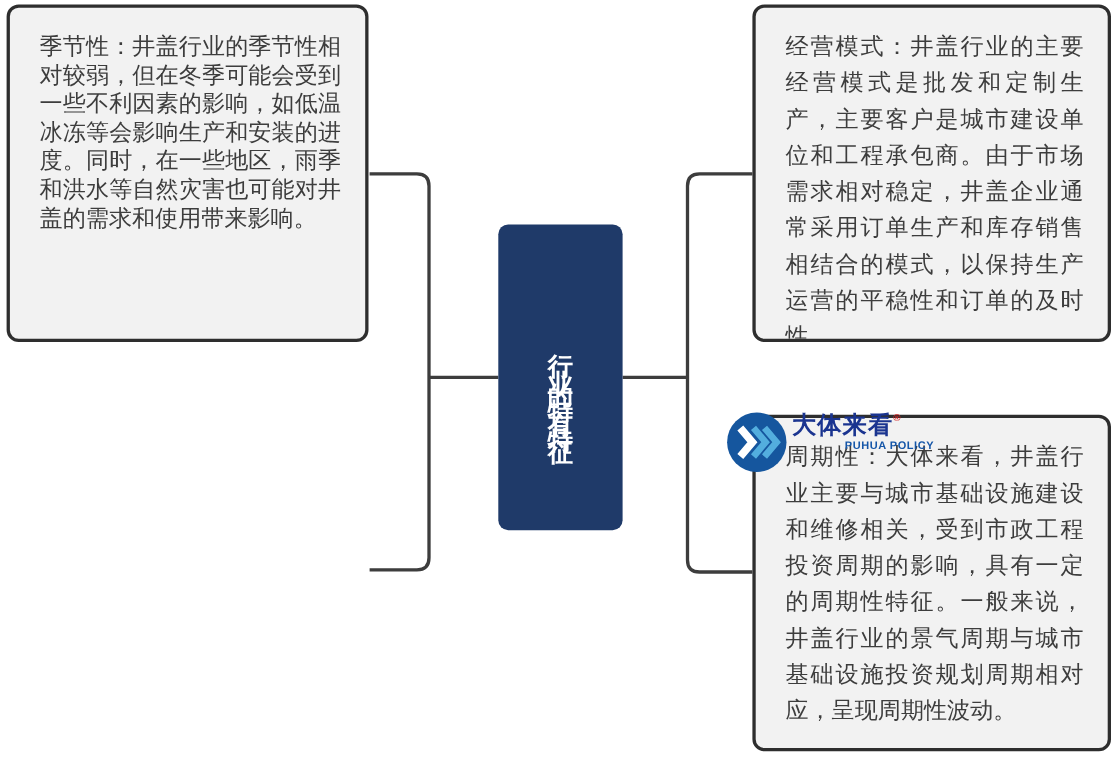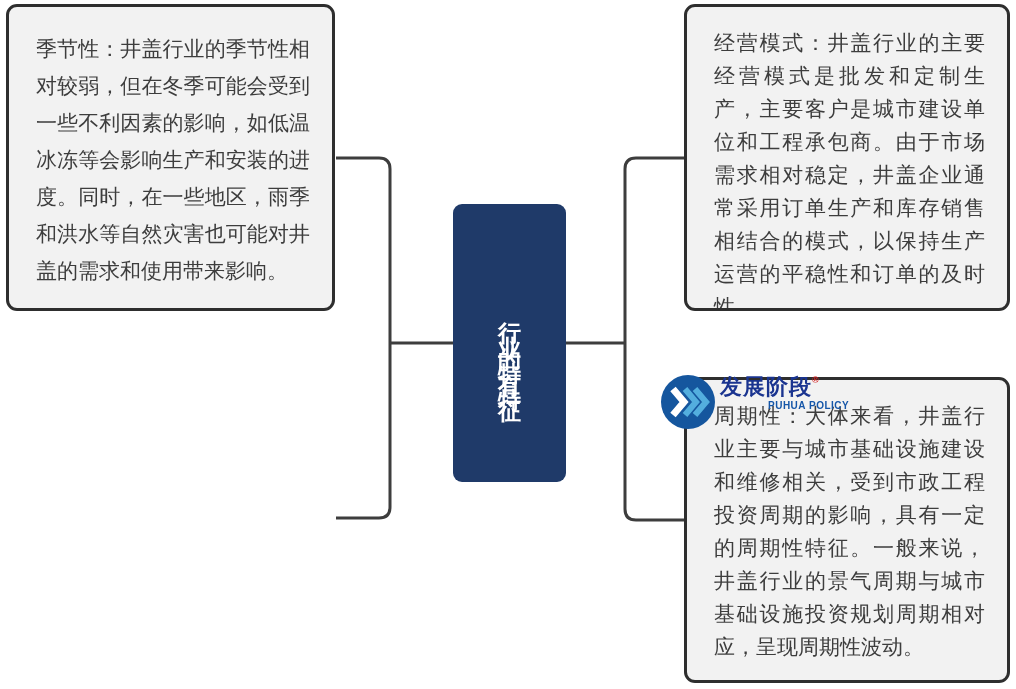--- a/index.html
+++ b/index.html
@@ -22,21 +22,21 @@
   }
   .node-box p{
     margin:0;
     padding:19px 22px 0 27px;
     font-size:21px;
     line-height:33px;
     color:#3d3d3d;
     text-align:justify;
   }
   .box-tl{left:6px;top:4px;width:329px;height:307px;}
-  .box-tl p{padding-top:23px;line-height:37px;}
+  .box-tl p{padding-top:23px;line-height:26px;}
   .box-bl{left:6px;top:379px;width:330px;height:306px;}
   .box-tr{left:684px;top:4px;width:326px;height:307px;}
   .box-br{left:684px;top:377px;width:326px;height:306px;}
   .center-node{
     position:absolute;
     left:453px;top:204px;width:113px;height:278px;
     background:#1f3a69;
     border-radius:9px;
     display:flex;align-items:center;justify-content:center;
   }
@@ -111,18 +111,18 @@
   </div>
 
   <div class="logo">
     <svg class="logo-mark" viewBox="0 0 56 56" xmlns="http://www.w3.org/2000/svg">
       <circle cx="28" cy="28" r="27" fill="#15569e"></circle>
       <path d="M13,15 L24,28 L13,41" fill="none" stroke="#ffffff" stroke-width="7"></path>
       <path d="M25,15 L36,28 L25,41" fill="none" stroke="#53aede" stroke-width="6"></path>
       <path d="M35,15 L46,28 L35,41" fill="none" stroke="#53aede" stroke-width="6"></path>
     </svg>
     <div class="logo-words">
-      <span class="logo-cn">发展阶段</span><sup class="logo-reg">®</sup>
+      <span class="logo-cn">大体来看</span><sup class="logo-reg">®</sup>
       <div class="logo-en">PUHUA POLICY</div>
     </div>
   </div>
 
 </div>
 
 </body></html>

